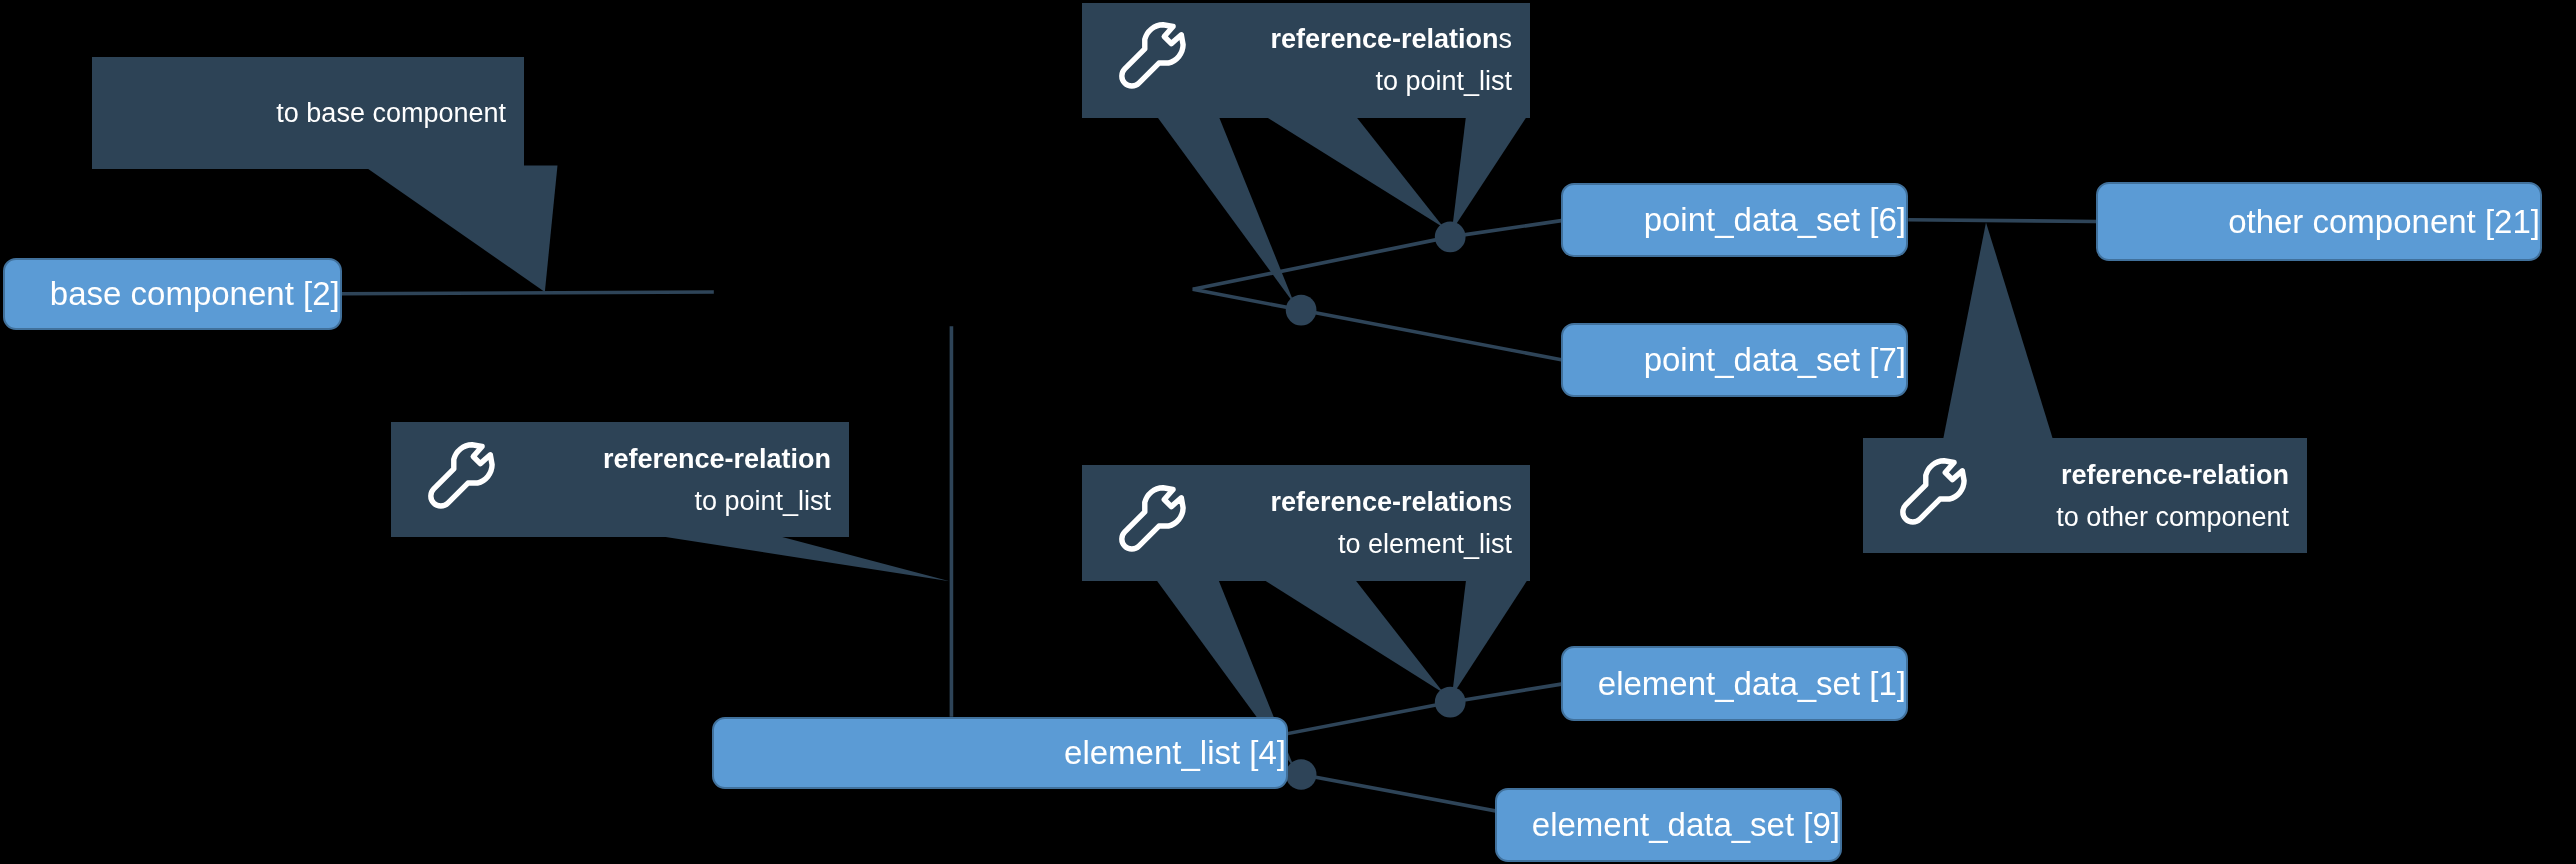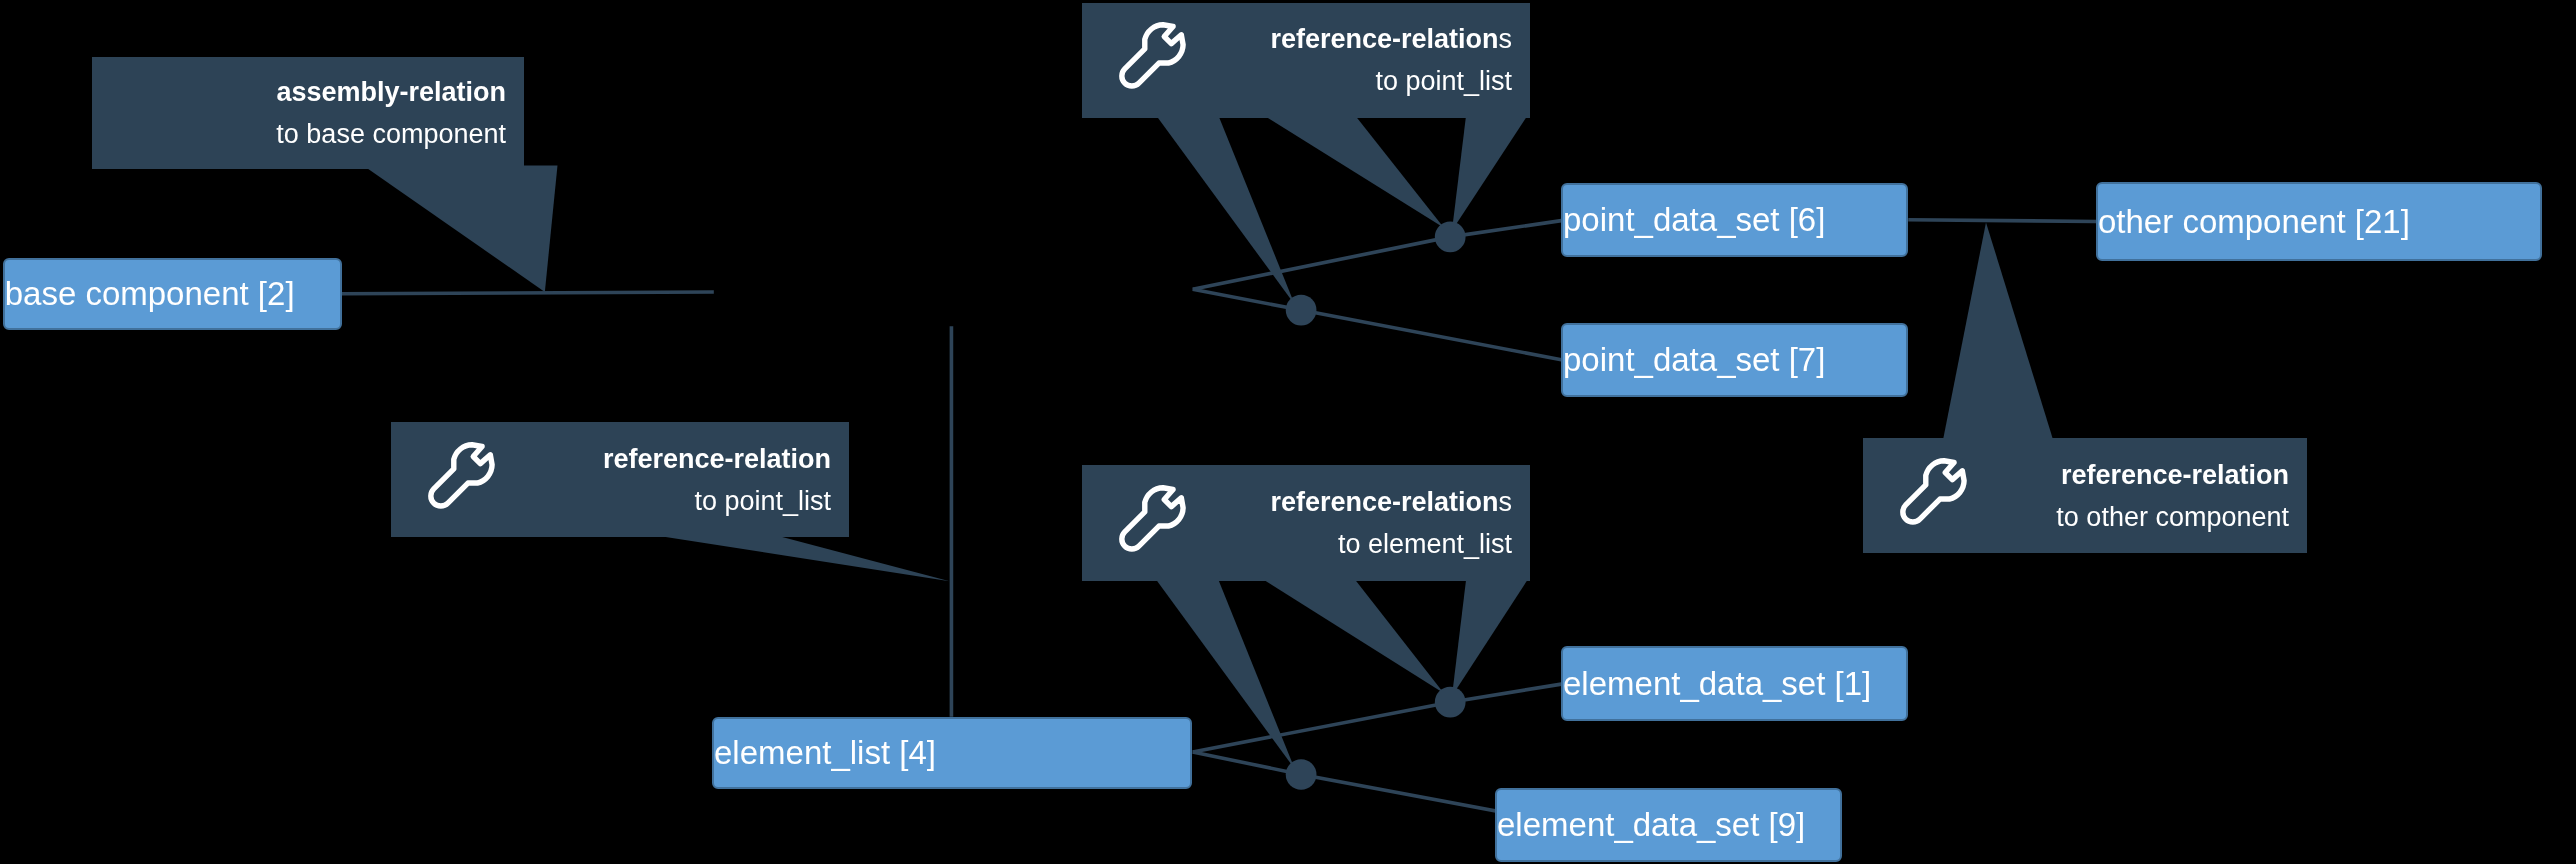--- a/index.html
+++ b/index.html
@@ -6,22 +6,22 @@
   body{
     width:2576px;height:865px;position:relative;overflow:hidden;
     font-family:"Liberation Sans",sans-serif;
   }
   #stage{position:absolute;inset:0;width:2576px;height:865px;}
   svg.layer{position:absolute;left:0;top:0;}
   .node{
     position:absolute;box-sizing:border-box;
     background:var(--node-fill);
     border:2.7px solid var(--node-border);
-    border-radius:6px;
-    display:flex;align-items:center;justify-content:flex-start;
+    border-radius:13px;
+    display:flex;align-items:center;justify-content:flex-end;
     color:var(--text);font-size:33px;white-space:nowrap;
   }
   .callout{
     position:absolute;box-sizing:border-box;
     background:var(--callout-fill);
     display:flex;align-items:center;
     padding:0 18px 0 23.5px;
     color:var(--text);font-size:27px;
   }
   .callout .wrench{flex:0 0 auto;width:87px;height:90px;margin-right:11px;}
@@ -59,33 +59,32 @@
   </div>
     <div class="node" style="left: 1561px; top: 183px; width: 347px; height: 74px;">
     <span class="node-label">point_data_set [6]</span>
   </div>
     <div class="node" style="left: 1561px; top: 323px; width: 347px; height: 74px;">
     <span class="node-label">point_data_set [7]</span>
   </div>
     <div class="node" style="left: 2096px; top: 182px; width: 446px; height: 79px;">
     <span class="node-label">other component [21]</span>
   </div>
-    <div class="node" style="left: 712px; top: 717px; width: 480px; height: 72px;">
+    <div class="node" style="left: 712px; top: 717px; width: 576px; height: 72px;">
     <span class="node-label">element_list [4]</span>
   </div>
     <div class="node" style="left: 1561px; top: 646px; width: 347px; height: 75px;">
     <span class="node-label">element_data_set [1]</span>
   </div>
     <div class="node" style="left: 1495px; top: 788px; width: 347px; height: 74px;">
     <span class="node-label">element_data_set [9]</span>
   </div>
     <div class="callout" style="left: 92px; top: 57px; width: 432px; height: 112px;">
 
     <div class="txt">
-      <div class="l1"><span class="bold">assembly-relation</span><span class="suffix"></span></div>
       <div class="l2">to base component</div>
     </div>
   </div>
     <div class="callout" style="left: 1082px; top: 2.7px; width: 448px; height: 115px;">
     <svg class="wrench" viewBox="0 0 100 108" aria-hidden="true">
       <path d="M 38,48 L 30,40 A 23 23 0 0 1 33,12 L 43,5 L 44,21 L 56,21 L 57,5 L 67,12 A 23 23 0 0 1 70,40 L 62,48 L 62,82 A 12 12 0 0 1 38,82 Z" fill="none" stroke="#ffffff" stroke-width="6.5" stroke-linejoin="round" stroke-linecap="round" transform="rotate(45 50 52)"></path>
     </svg>
     <div class="txt">
       <div class="l1"><span class="bold">reference-relation</span><span class="suffix">s</span></div>
       <div class="l2">to point_list</div>

